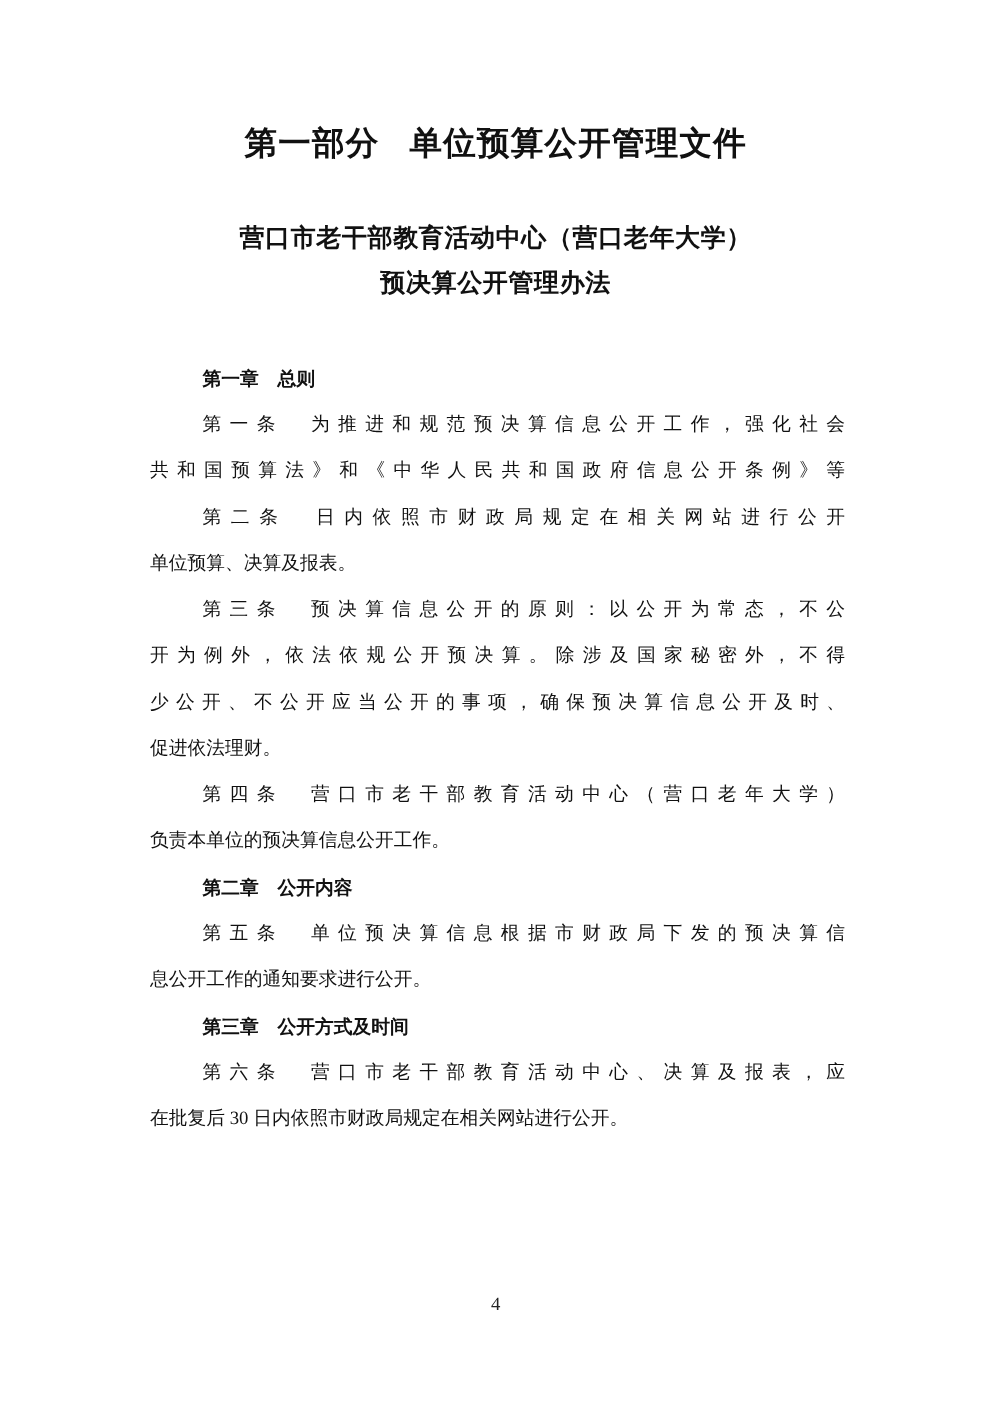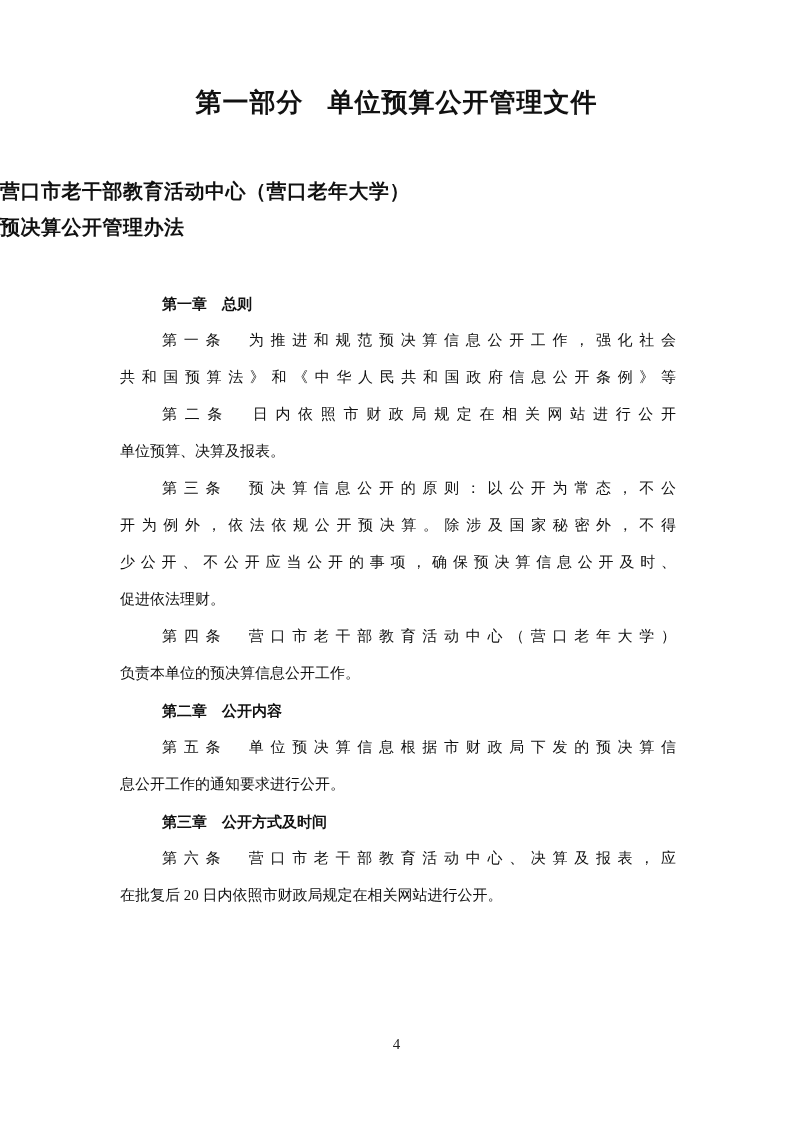--- a/index.html
+++ b/index.html
@@ -11,39 +11,39 @@
     position: relative;
     width: 793px;
     height: 1122px;
     background: #ffffff;
     color: #111111;
     font-family: "Liberation Serif", serif;
     overflow: hidden;
   }
   .part-title {
     position: absolute;
-    top: 85px;
+    top: 97px;
     left: 0;
     right: 0;
     display: flex;
     justify-content: center;
     gap: 24px;
     font-family: "Liberation Sans", sans-serif;
     font-weight: 700;
     font-size: 26px;
     line-height: 34px;
     letter-spacing: 1px;
     white-space: nowrap;
   }
   .doc-title {
     position: absolute;
     top: 173px;
     left: 0;
     right: 0;
-    text-align: left;
+    text-align: center;
     font-family: "Liberation Sans", sans-serif;
     font-weight: 700;
     font-size: 20px;
   }
   .doc-title .t-line {
     line-height: 36px;
     height: 36px;
     letter-spacing: 0.5px;
   }
   .body-block {
@@ -109,18 +109,18 @@
       <div class="line">开为例外，依法依规公开预决算。除涉及国家秘密外，不得</div>
       <div class="line">少公开、不公开应当公开的事项，确保预决算信息公开及时、</div>
       <div class="line end">促进依法理财。</div>
       <div class="line indent">第四条　营口市老干部教育活动中心（营口老年大学）</div>
       <div class="line end">负责本单位的预决算信息公开工作。</div>
       <div class="line heading indent end">第二章　公开内容</div>
       <div class="line indent">第五条　单位预决算信息根据市财政局下发的预决算信</div>
       <div class="line end">息公开工作的通知要求进行公开。</div>
       <div class="line heading indent end">第三章　公开方式及时间</div>
       <div class="line indent">第六条　营口市老干部教育活动中心、决算及报表，应</div>
-      <div class="line end">在批复后 20 日内依照市财政局规定在相关网站进行公开。</div>
+      <div class="line end">在批复后 30 日内依照市财政局规定在相关网站进行公开。</div>
     </div>
 
   <div class="page-number">4</div>
 
 </div>
 
 </body></html>

